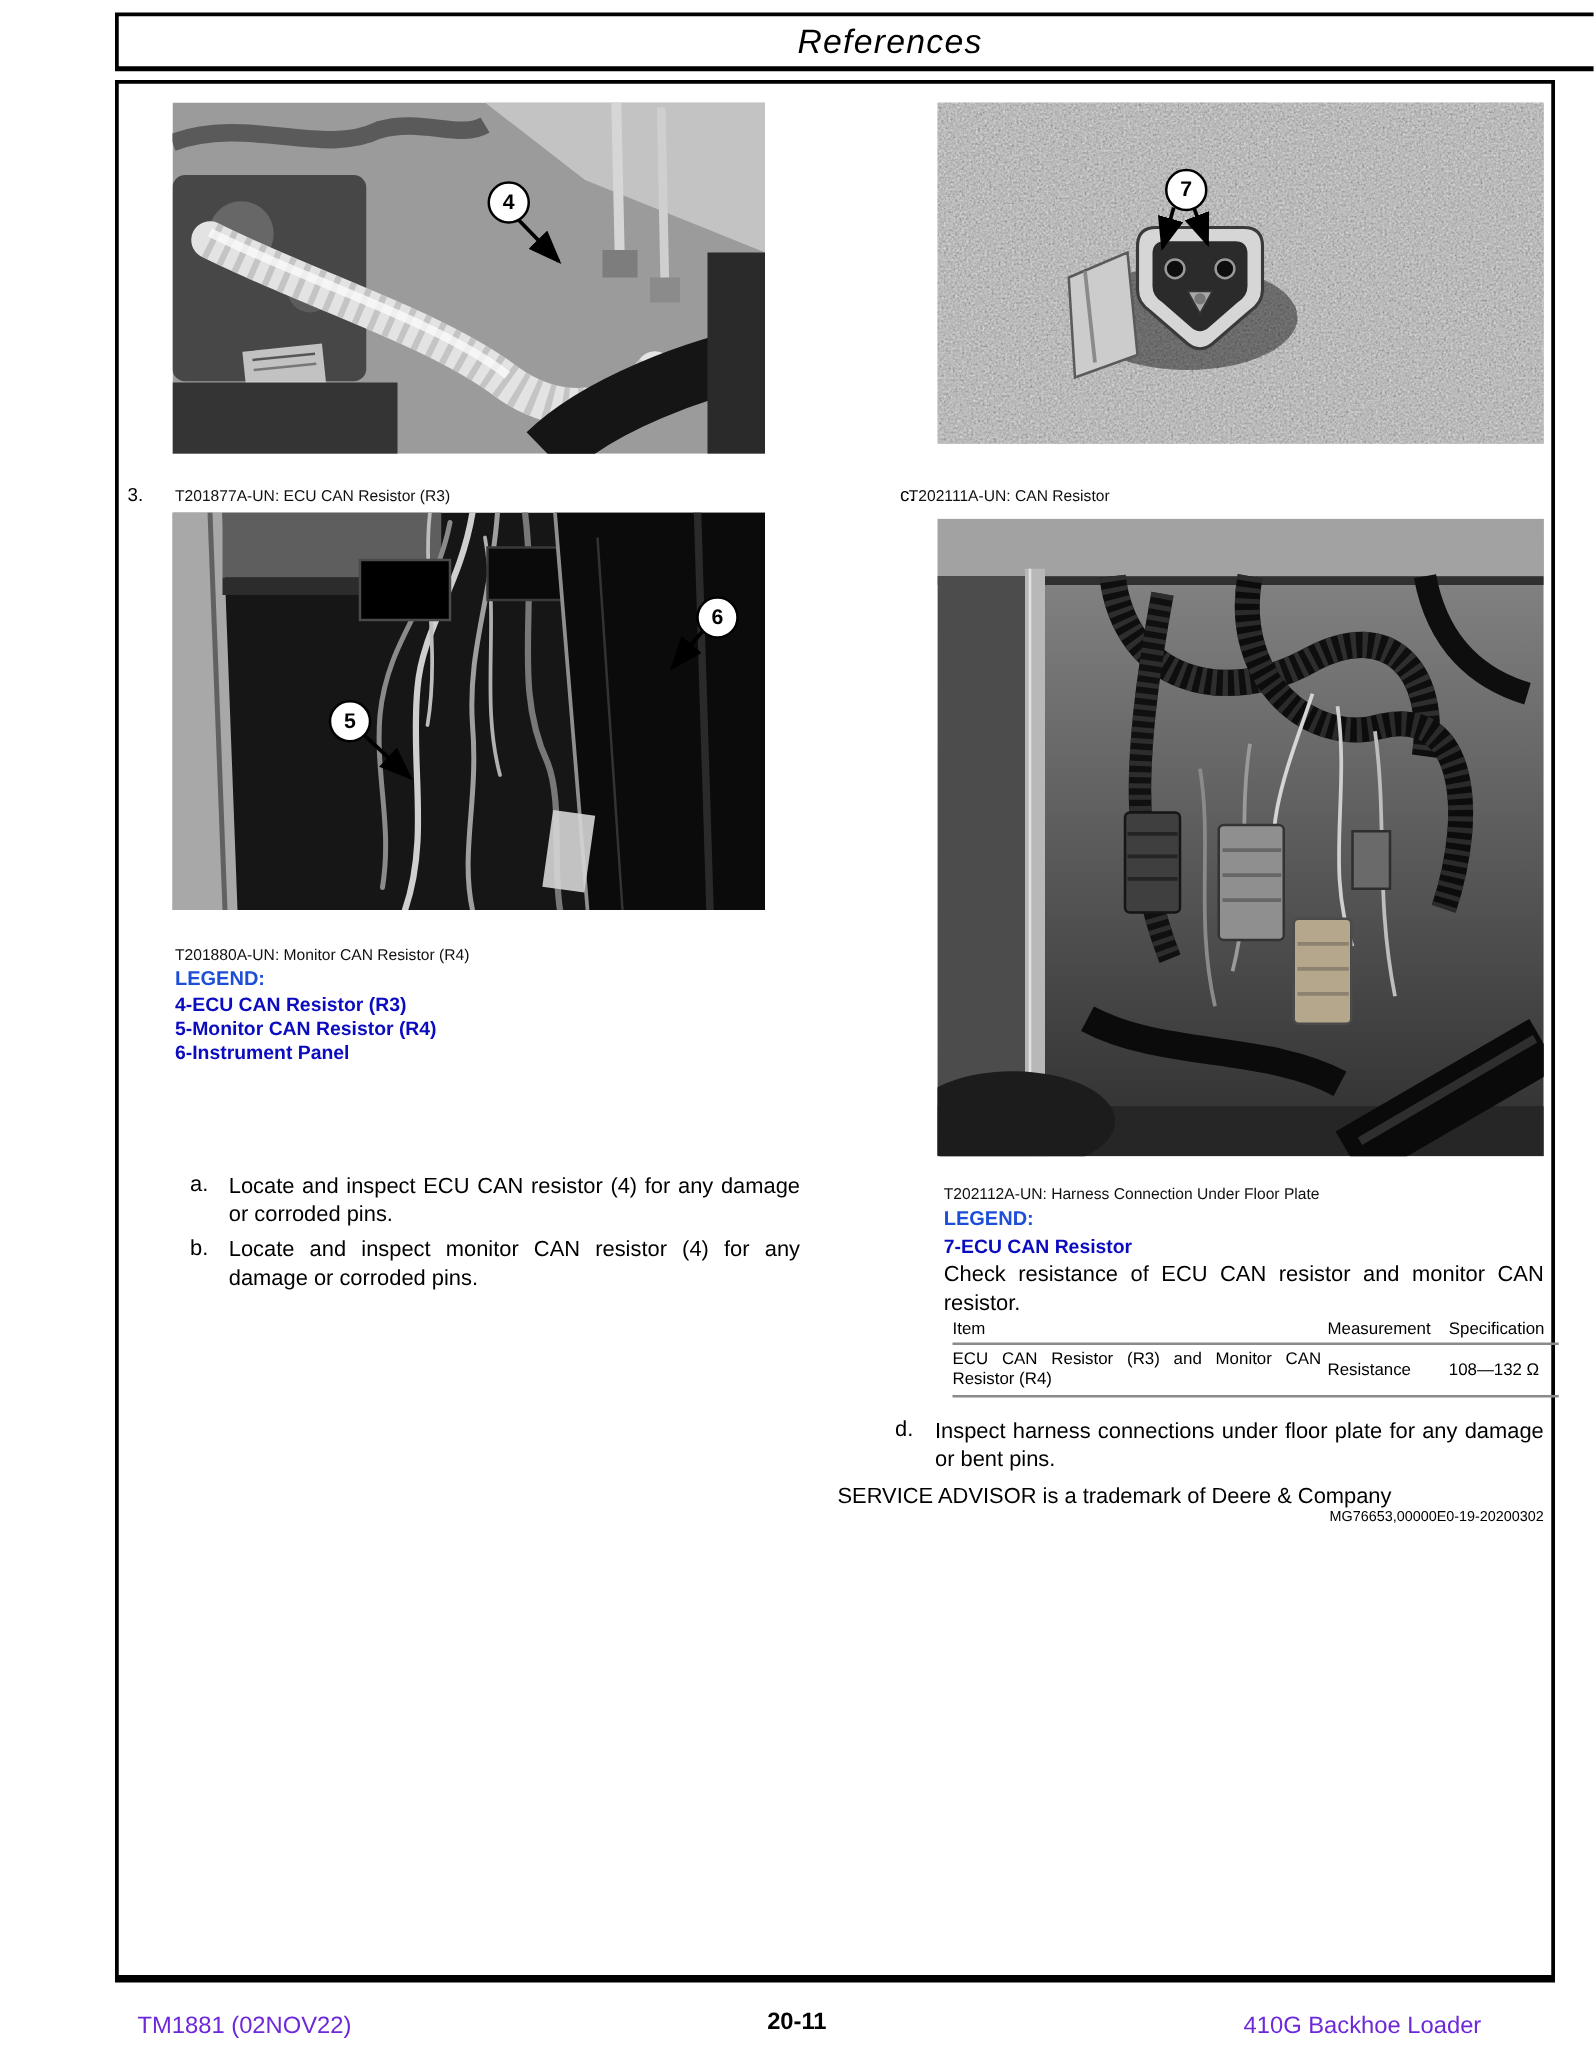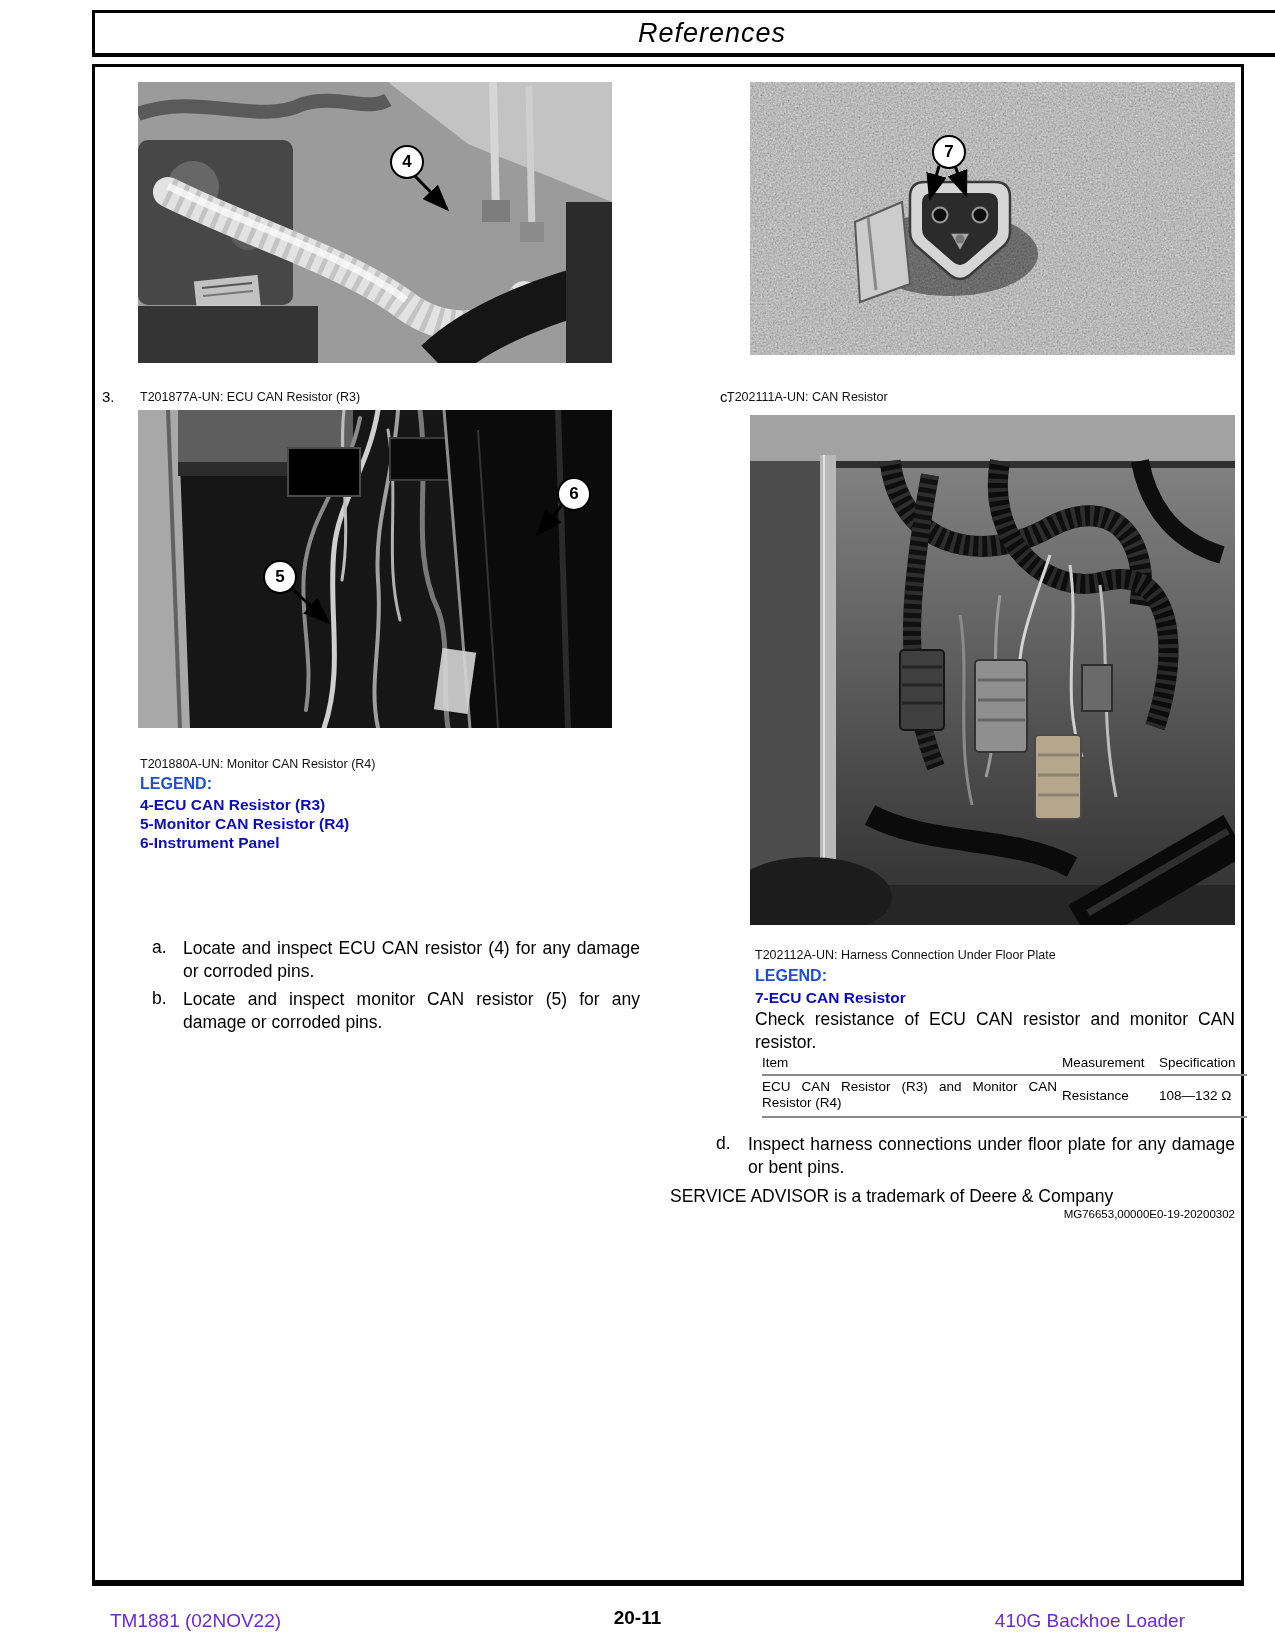--- a/index.html
+++ b/index.html
@@ -128,21 +128,21 @@
     <div class="legend-entry">4-ECU CAN Resistor (R3)</div>
     <div class="legend-entry">5-Monitor CAN Resistor (R4)</div>
     <div class="legend-entry">6-Instrument Panel</div>
   </div>
 
 
   <div class="abs step-label" style="left:152px;top:937px;">a.</div>
   <div class="abs step-text" style="left:183px;top:937px;width:457px;">Locate and inspect ECU CAN resistor (4) for any damage or corroded pins.</div>
 
   <div class="abs step-label" style="left:152px;top:988px;">b.</div>
-  <div class="abs step-text" style="left:183px;top:988px;width:457px;">Locate and inspect monitor CAN resistor (5) for any damage or corroded pins.</div>
+  <div class="abs step-text" style="left:183px;top:988px;width:457px;">Locate and inspect monitor CAN resistor (4) for any damage or corroded pins.</div>
 
   <svg class="abs photo" style="left:750px;top:82px;" width="485" height="273" viewBox="0 0 485 273">
     <defs>
       <marker id="arrowC" markerWidth="9" markerHeight="7" refX="8" refY="3.5" orient="auto">
         <path d="M0,0 L9,3.5 L0,7 Z" fill="#000"></path>
       </marker>
       <filter id="gravel" x="0" y="0" width="100%" height="100%">
         <feTurbulence type="fractalNoise" baseFrequency="0.55" numOctaves="3" seed="7" result="n"></feTurbulence>
         <feColorMatrix in="n" type="matrix" values="0.33 0.33 0.33 0 0  0.33 0.33 0.33 0 0  0.33 0.33 0.33 0 0  0 0 0 0 1"></feColorMatrix>
       </filter>

